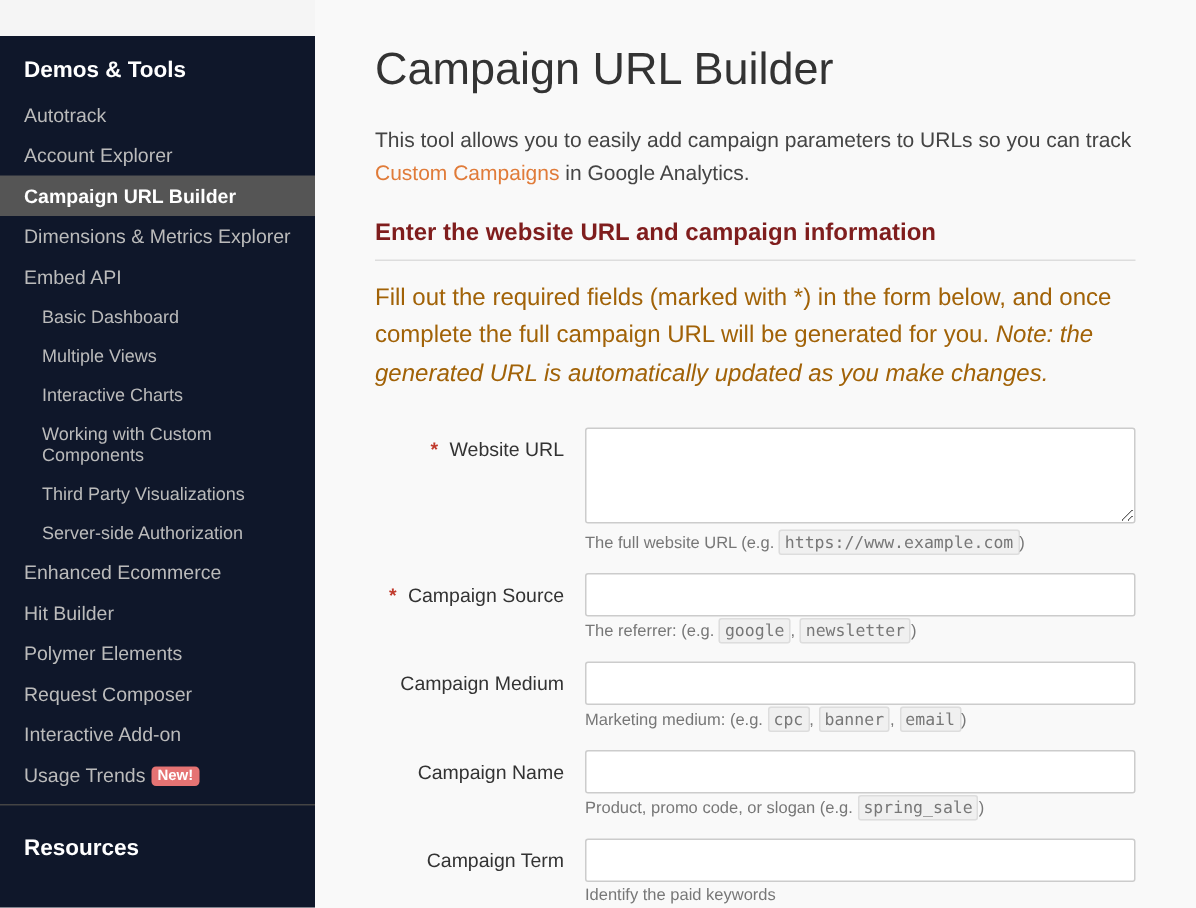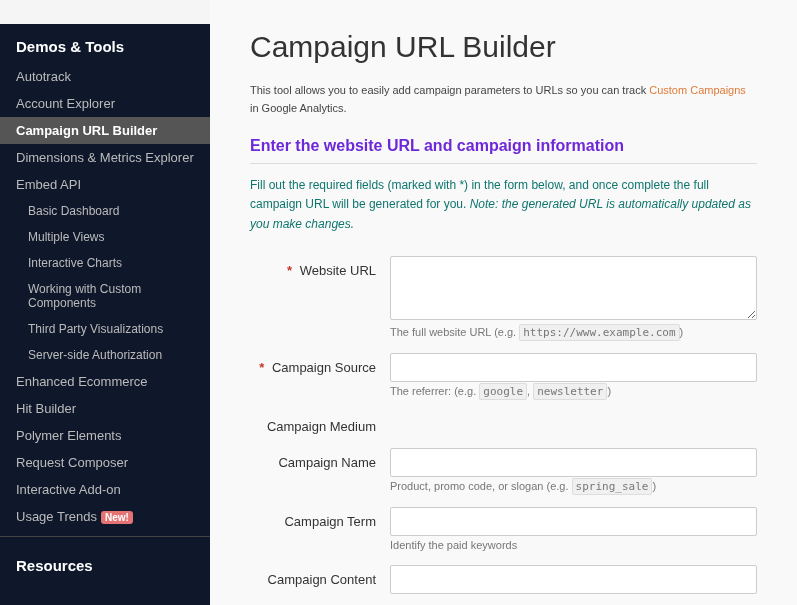--- a/index.html
+++ b/index.html
@@ -57,40 +57,40 @@
       overflow-y: auto;
       padding: 30px 40px 30px 40px;
     }
     .page-title {
       font-size: 30px;
       font-weight: normal;
       color: #333;
       margin-bottom: 18px;
     }
     .intro-text {
-      font-size: 11px;
+      font-size: 14px;
       color: #444;
       margin-bottom: 20px;
       line-height: 1.6;
     }
     .intro-text a {
       color: #e07b39;
       text-decoration: none;
     }
     .section-heading {
       font-size: 16px;
       font-weight: bold;
-      color: #6d28d9;
+      color: #7f1d1d;
       border-bottom: 1px solid #ddd;
       padding-bottom: 8px;
       margin-bottom: 12px;
     }
     .fill-note {
-      font-size: 12px;
-      color: #0f766e;
+      font-size: 16px;
+      color: #a16207;
       margin-bottom: 22px;
       line-height: 1.6;
     }
     .fill-note em {
       font-style: italic;
     }
 
     
     .form-row {
       display: flex;
@@ -193,20 +193,21 @@
       <div class="form-row">
         <div class="form-label"><span class="required">* </span>Website URL</div>
         <div class="form-field-wrap"><textarea style=""></textarea><div class="field-hint">The full website URL (e.g. <code>https://www.example.com</code>)</div></div>
       </div>
       <div class="form-row">
         <div class="form-label"><span class="required">* </span>Campaign Source</div>
         <div class="form-field-wrap"><input type="text" style=""><div class="field-hint">The referrer: (e.g. <code>google</code>, <code>newsletter</code>)</div></div>
       </div>
       <div class="form-row">
         <div class="form-label">Campaign Medium</div>
+        <div class="form-field-wrap"><input type="text" style=""><div class="field-hint">Marketing medium: (e.g. <code>cpc</code>, <code>banner</code>, <code>email</code>)</div></div>
       </div>
       <div class="form-row">
         <div class="form-label">Campaign Name</div>
         <div class="form-field-wrap"><input type="text" style=""><div class="field-hint">Product, promo code, or slogan (e.g. <code>spring_sale</code>)</div></div>
       </div>
       <div class="form-row">
         <div class="form-label">Campaign Term</div>
         <div class="form-field-wrap"><input type="text" style=""><div class="field-hint">Identify the paid keywords</div></div>
       </div>
       <div class="form-row">

